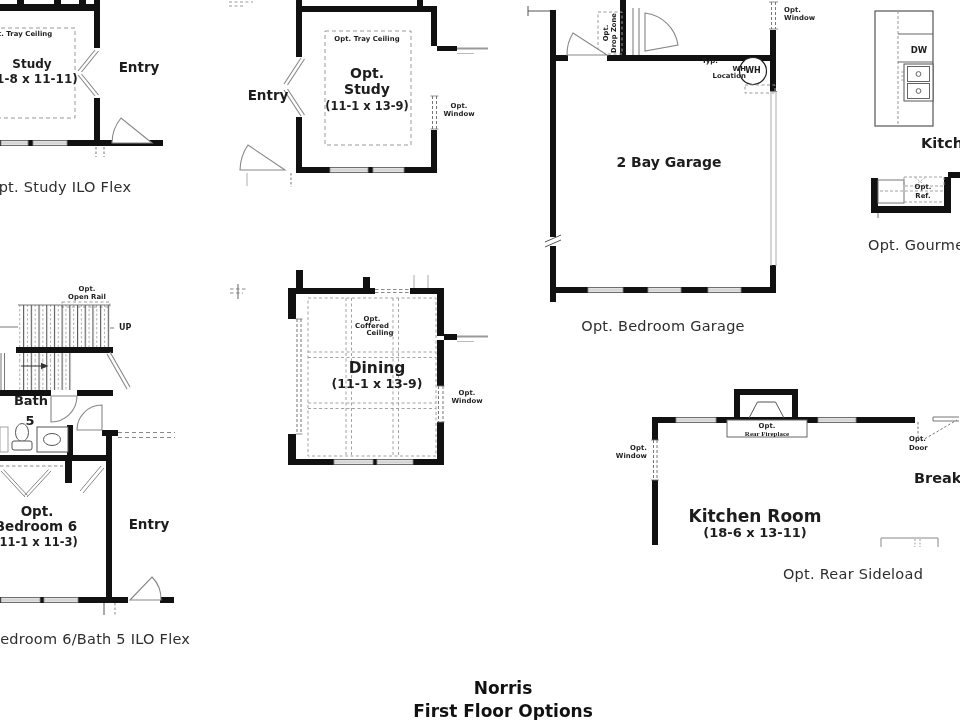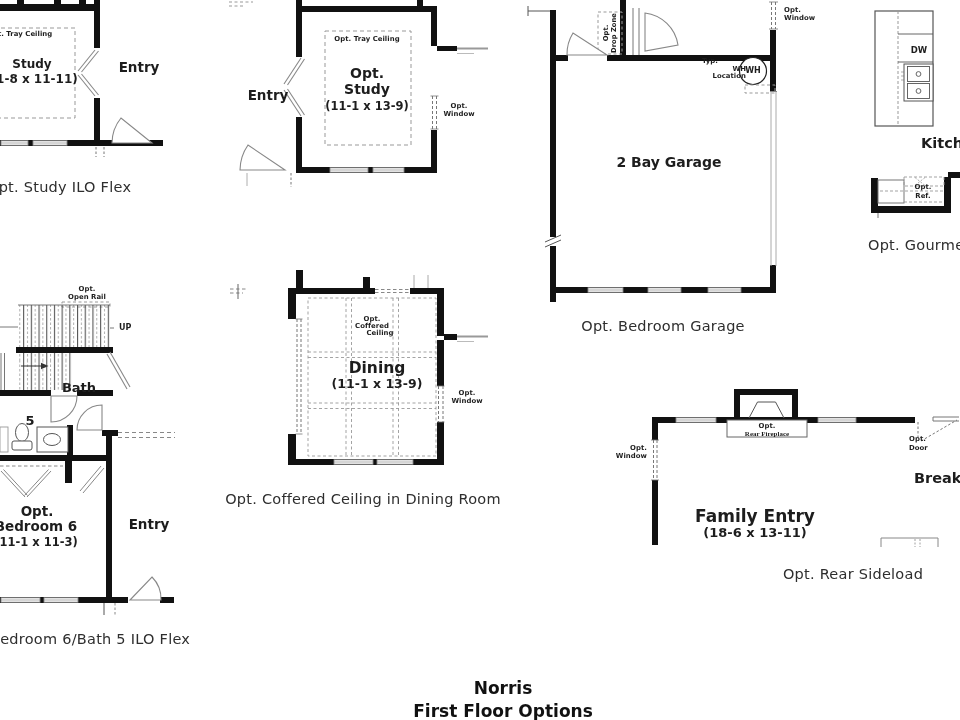--- a/index.html
+++ b/index.html
@@ -367,41 +367,40 @@
   <div class="t c sm" style="left:923px;top:197px;">Ref.</div>
   <div class="t la cap" style="left:868px;top:246px;">Opt. Gourmet Kitchen</div>
 
   <div class="t c sm" style="left:372px;top:320px;">Opt.</div>
   <div class="t c sm" style="left:372px;top:327px;">Coffered</div>
   <div class="t c sm" style="left:380px;top:334px;">Ceiling</div>
   <div class="t c rm" style="left:377px;top:369px;font-size:15.5px;">Dining</div>
   <div class="t c rm" style="left:377px;top:384px;font-size:12.5px;">(11-1 x 13-9)</div>
   <div class="t c sm" style="left:467px;top:394px;">Opt.</div>
   <div class="t c sm" style="left:467px;top:402px;">Window</div>
-  <div class="t c cap" style="left:363px;top:500px;">Opt. Coffered Ceiling in Dining Room</div>
 
   <div class="t c sm" style="left:87px;top:290px;">Opt.</div>
   <div class="t c sm" style="left:87px;top:297.5px;">Open Rail</div>
   <div class="t la" style="left:119px;top:328px;font-size:8px;font-weight:700;">UP</div>
-  <div class="t c rm" style="left:31px;top:388px;font-size:13px;margin-left:48px;">Bath</div>
+  <div class="t c rm" style="left:31px;top:401px;font-size:13px;">Bath</div>
   <div class="t c rm" style="left:30px;top:421px;font-size:13px;">5</div>
 
   <div class="t c rm" style="left:37px;top:511px;font-size:13.5px;">Opt.</div>
   <div class="t c rm" style="left:36px;top:526px;font-size:13.5px;">Bedroom 6</div>
   <div class="t c rm" style="left:36px;top:542px;font-size:11.5px;">(11-1 x 11-3)</div>
   <div class="t c rm" style="left:149px;top:524px;font-size:13.5px;">Entry</div>
   <div class="t la cap" style="left:-10px;top:640px;">Bedroom 6/Bath 5 ILO Flex</div>
 
   <div class="t c sm" style="left:767px;top:426.5px;">Opt.</div>
   <div class="t c sm" style="left:767px;top:433.5px;font-family:Liberation Serif, serif;">Rear Fireplace</div>
   <div class="t ra sm" style="left:647px;top:449px;">Opt.</div>
   <div class="t ra sm" style="left:647px;top:457px;">Window</div>
   <div class="t la sm" style="left:909px;top:440px;">Opt.</div>
   <div class="t la sm" style="left:909px;top:449px;">Door</div>
-  <div class="t c rm" style="left:755px;top:516px;font-size:17px;">Family Entry</div>
+  <div class="t c rm" style="left:755px;top:516px;font-size:17px;">Kitchen Room</div>
   <div class="t c rm" style="left:755px;top:533px;font-size:13px;">(18-6 x 13-11)</div>
   <div class="t la rm" style="left:914px;top:479px;font-size:14.5px;">Breakfast</div>
   <div class="t c cap" style="left:853px;top:575px;">Opt. Rear Sideload</div>
 
   <div class="t c ttl" style="left:503px;top:688px;">Norris</div>
   <div class="t c ttl" style="left:503px;top:711px;">First Floor Options</div>
 
 </div>
 
 </body></html>

